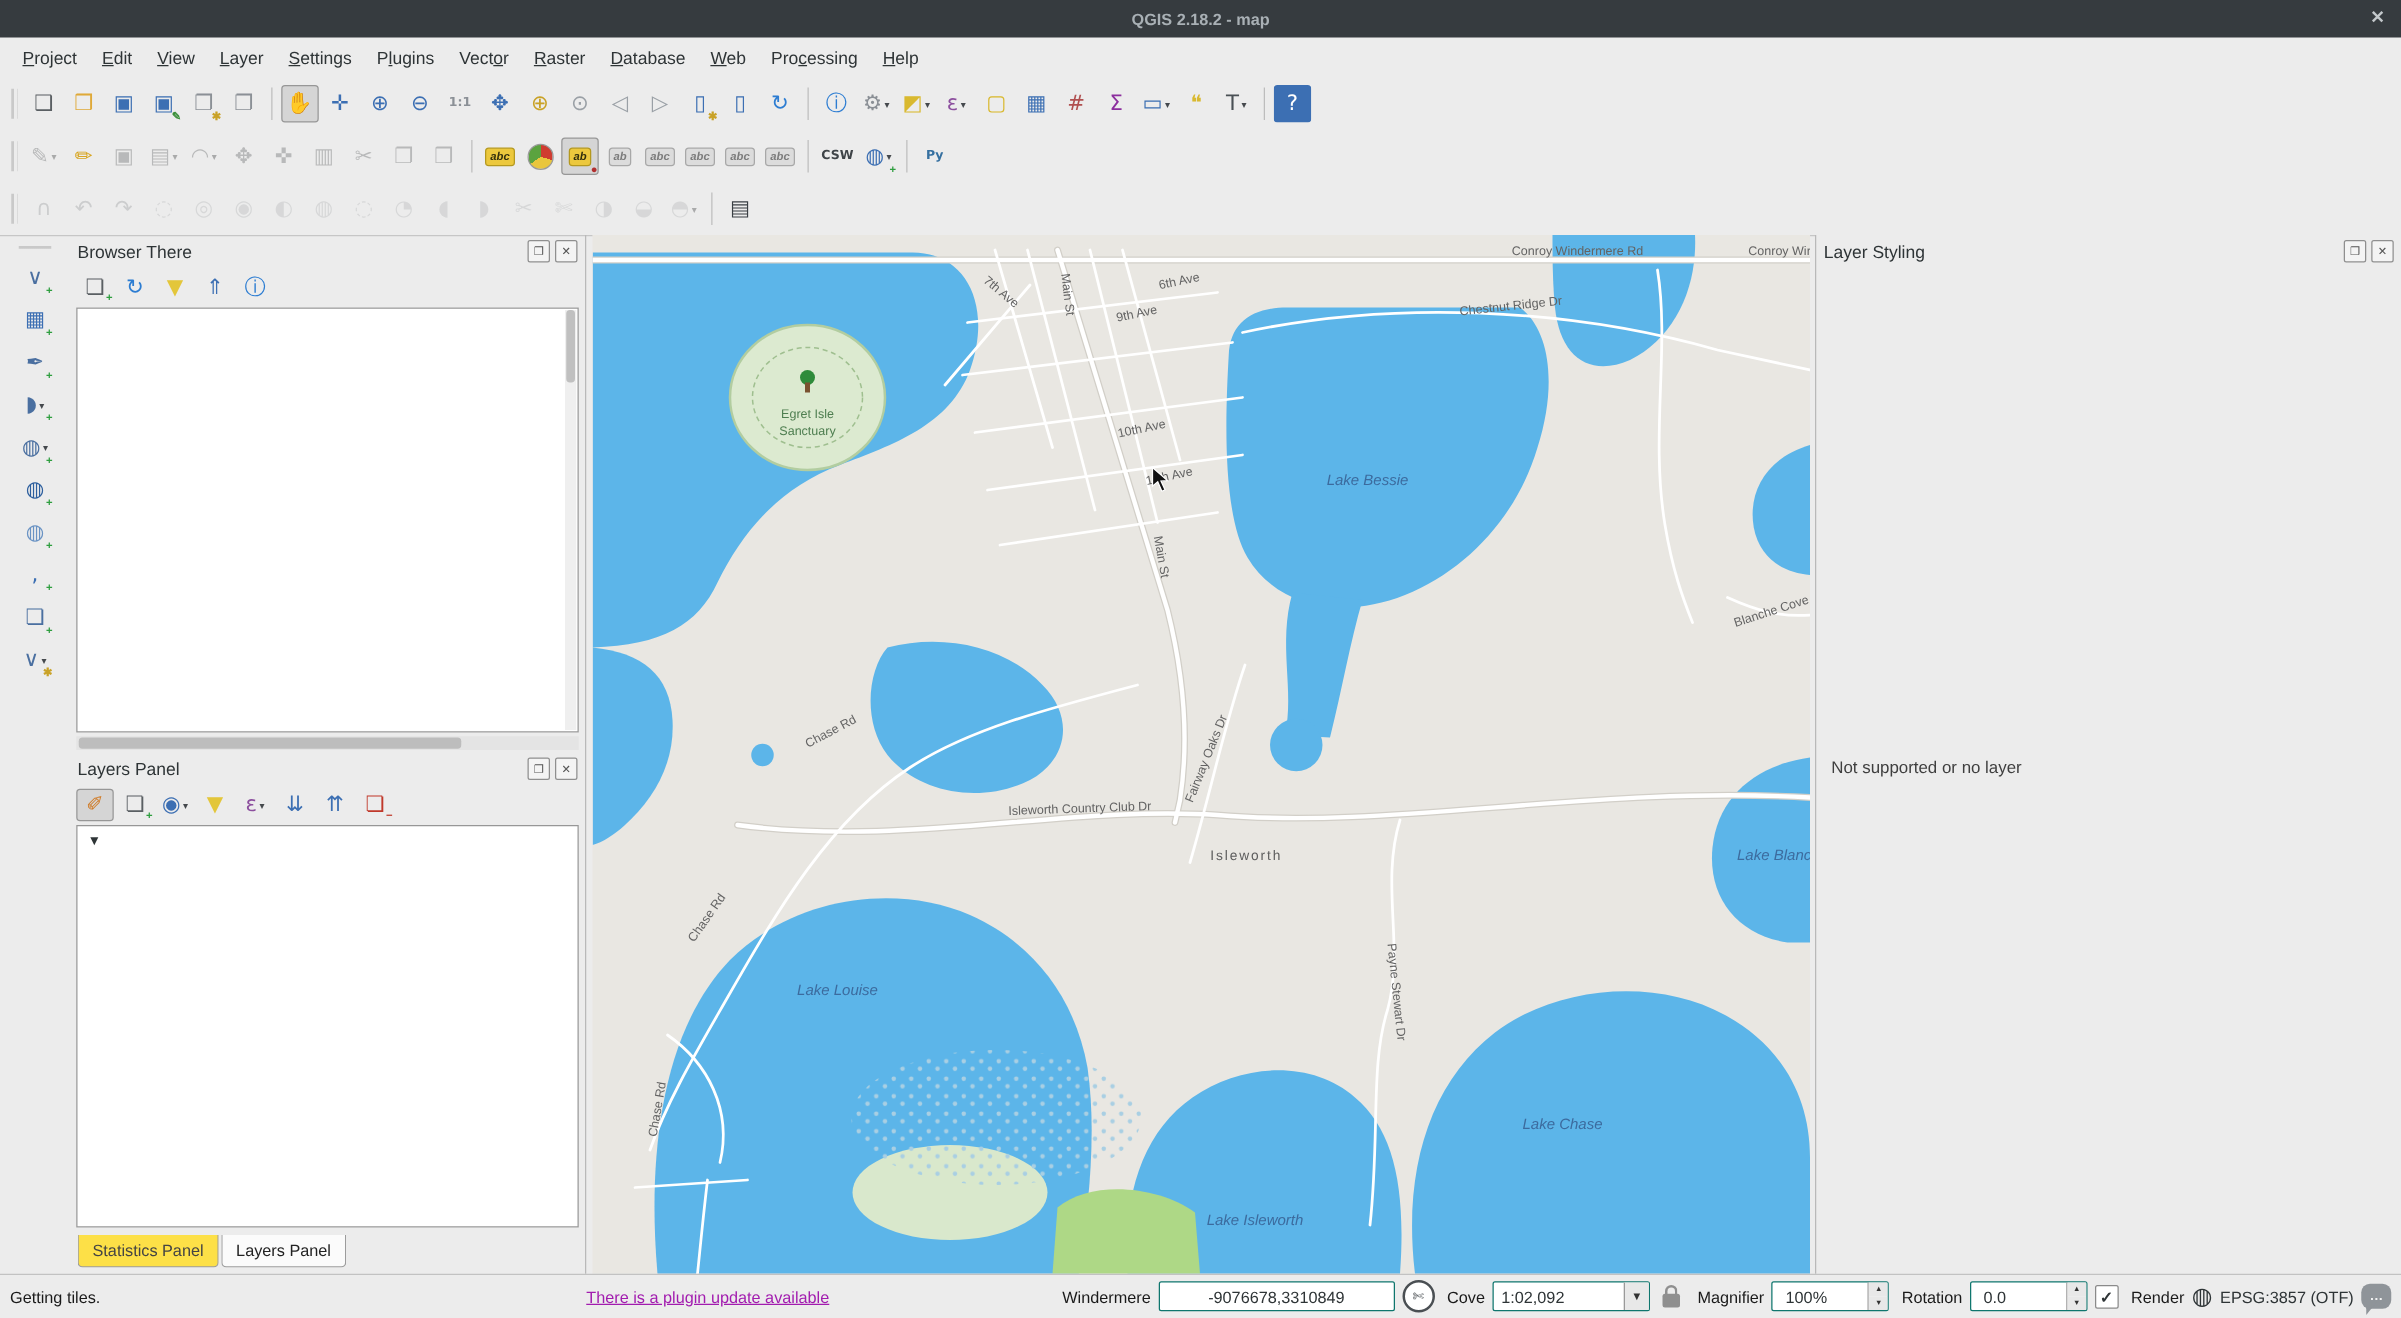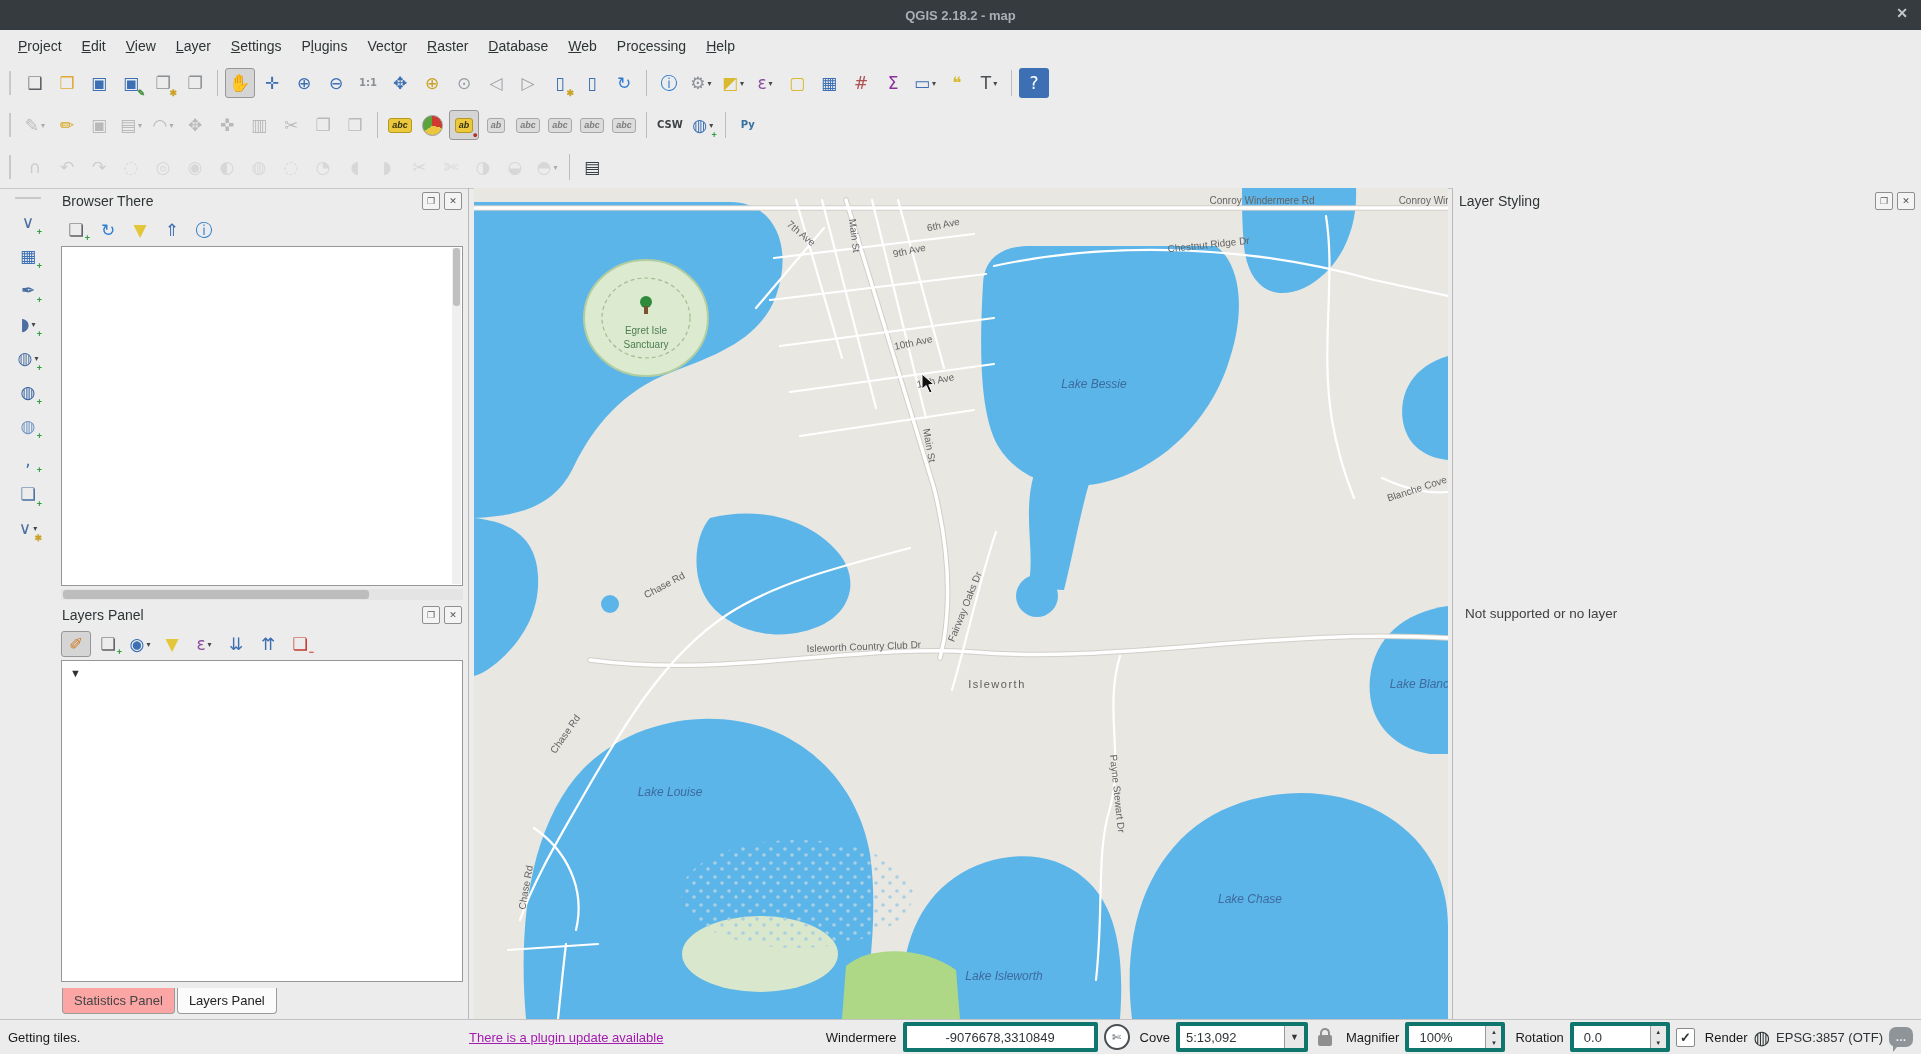--- a/index.html
+++ b/index.html
@@ -53,41 +53,41 @@
   .browser-body{position:absolute;top:58px;left:5px;right:5px;bottom:16px}
   .vsb{position:absolute;top:1px;right:1px;width:9px;bottom:1px;background:#efefef}
   .vsb .thumb{position:absolute;top:0;left:1px;right:1px;height:58px;background:#c0c0c0;border-radius:3px}
   .hsb{position:absolute;left:5px;right:5px;bottom:2px;height:11px;background:#e4e4e4}
   .hsb .thumb{position:absolute;top:1px;left:2px;width:76%;height:9px;background:#bdbdbd;border-radius:3px}
   .layers-sec{position:absolute;top:414px;left:0;right:0;bottom:32px}
   .layers-body{position:absolute;top:58px;left:5px;right:5px;bottom:6px}
   .expander{position:absolute;top:6px;left:8px;font-size:11px;color:#2e3436}
   .dock-tabs{position:absolute;left:0;right:0;bottom:0;height:32px;display:flex;align-items:flex-start;
              padding-left:6px;gap:2px;background:#ececec}
-  .tab{padding:5px 11px;font-size:13px;border:1px solid #9c9c9c;border-top:none;background:#fca5a5;
+  .tab{padding:5px 11px;font-size:13px;border:1px solid #9c9c9c;border-top:none;background:#fde047;
        border-radius:0 0 4px 4px;color:#444}
   .tab.active{background:#fbfbfb;color:#222}
   
   .map-area{position:absolute;left:474px;top:188px;width:974px;height:832px;background:var(--land);overflow:hidden}
   .map-area svg{display:block}
   text.lake{fill:#3c6b9e;font-style:italic;font-size:12px;text-anchor:middle;font-family:"Liberation Sans",sans-serif}
   text.street{fill:#636363;font-size:10px;text-anchor:middle;font-family:"Liberation Sans",sans-serif}
   text.place{fill:#5d5d5d;font-size:11px;letter-spacing:1.5px;text-anchor:middle}
   text.island{fill:#4e7e50;font-size:10px;text-anchor:middle}
   
   .right-dock{position:absolute;left:1452px;right:0;top:188px;bottom:34px;background:#ececec;border-left:1px solid #b9b9b9}
   .right-msg{position:absolute;left:12px;top:418px;color:#3f3f3f;font-size:13.5px}
   
   .statusbar{position:absolute;left:0;right:0;bottom:0;height:34px;background:#ececec;border-top:1px solid #c2c2c2;
              display:flex;align-items:center;padding:0 8px;gap:6px;font-size:13px}
   .sb-status{width:455px;color:#1a1a1a}
   .sb-link{color:#a21caf;text-decoration:underline}
   .sb-spacer{flex:1}
   .sb-label{color:#1a1a1a;margin-left:4px}
-  .sb-input{height:22px;background:#fff;border:4px solid #0f766e;border-radius:2px;display:flex;
+  .sb-input{height:22px;background:#fff;border:1px solid #0f766e;border-radius:2px;display:flex;
             align-items:center;justify-content:center;padding:0 6px}
   .coord{width:175px}
   .combo{width:118px;justify-content:space-between;padding-right:0}
   .combo .arrow{width:19px;align-self:stretch;border-left:1px solid #9a9a9a;display:flex;align-items:center;
                 justify-content:center;font-size:9px;background:#e8e8e8;color:#333}
   .spin{width:86px;justify-content:space-between;padding-right:0}
   .spin .arrows{width:15px;align-self:stretch;border-left:1px solid #9a9a9a;display:flex;flex-direction:column}
   .spin .arrows span{flex:1;display:flex;align-items:center;justify-content:center;font-size:6px;color:#333;background:#e8e8e8}
   .globespan{width:22px;height:22px;border:2px solid #4a4f53;border-radius:50%;display:flex;align-items:center;
              justify-content:center;font-size:11px;color:#4a4f53;background:#fff}
@@ -617,21 +617,21 @@
 
 <div class="statusbar">
   <span class="sb-status">Getting tiles.</span>
   <a class="sb-link" href="#">There is a plugin update available</a>
   <span class="sb-spacer"></span>
   <span class="sb-label">Windermere</span>
   <span class="sb-input coord">-9076678,3310849</span>
   <span class="globespan">✄</span>
   <span class="sb-label">Cove</span>
   <span class="sb-input combo">
-    <span>5:13,092</span>
+    <span>1:02,092</span>
     <span class="arrow">▼</span>
   </span>
   <span class="lock"></span>
   <span class="sb-label">Magnifier</span>
   <span class="sb-input spin">
     <span style="padding-left:4px">100%</span>
     <span class="arrows">
         <span>▲</span>
         <span>▼</span>
       </span>

